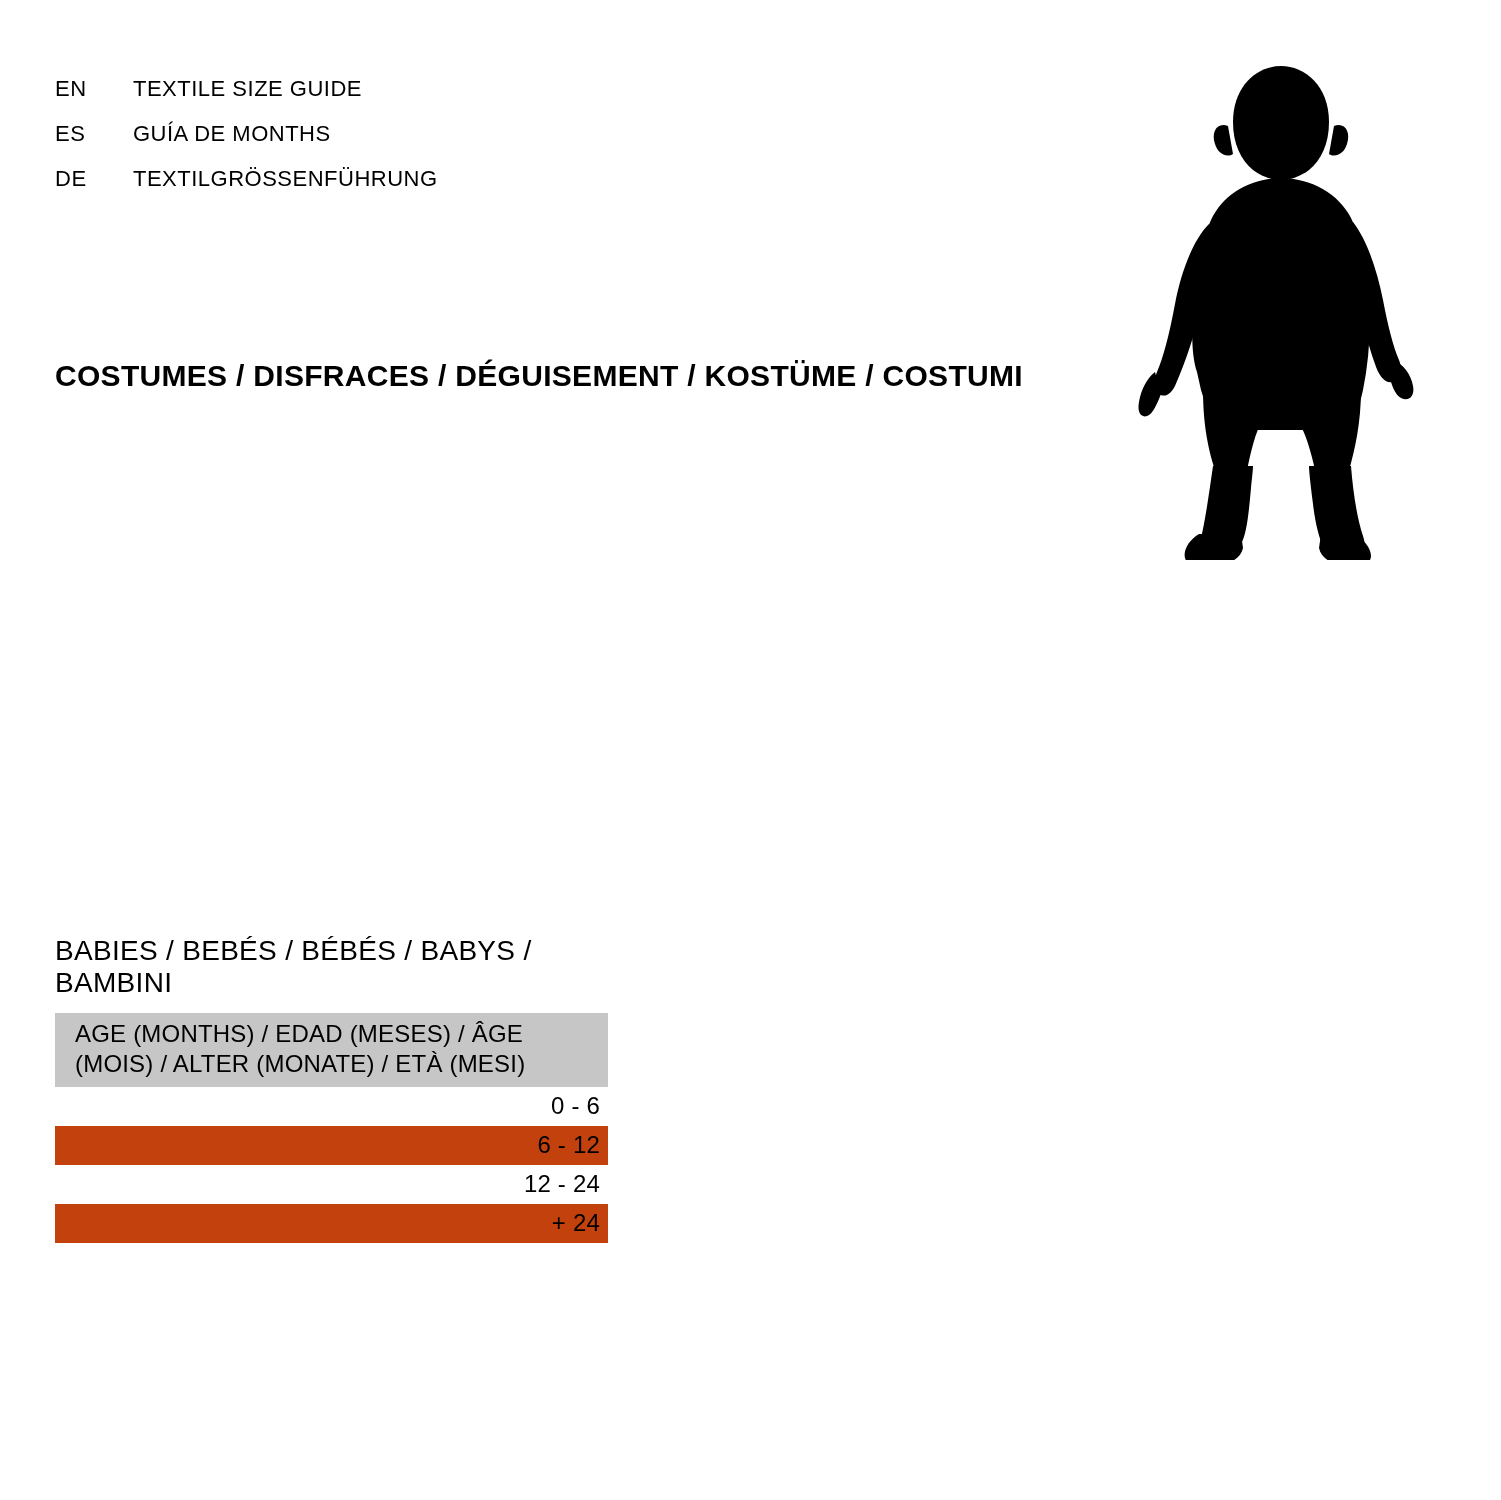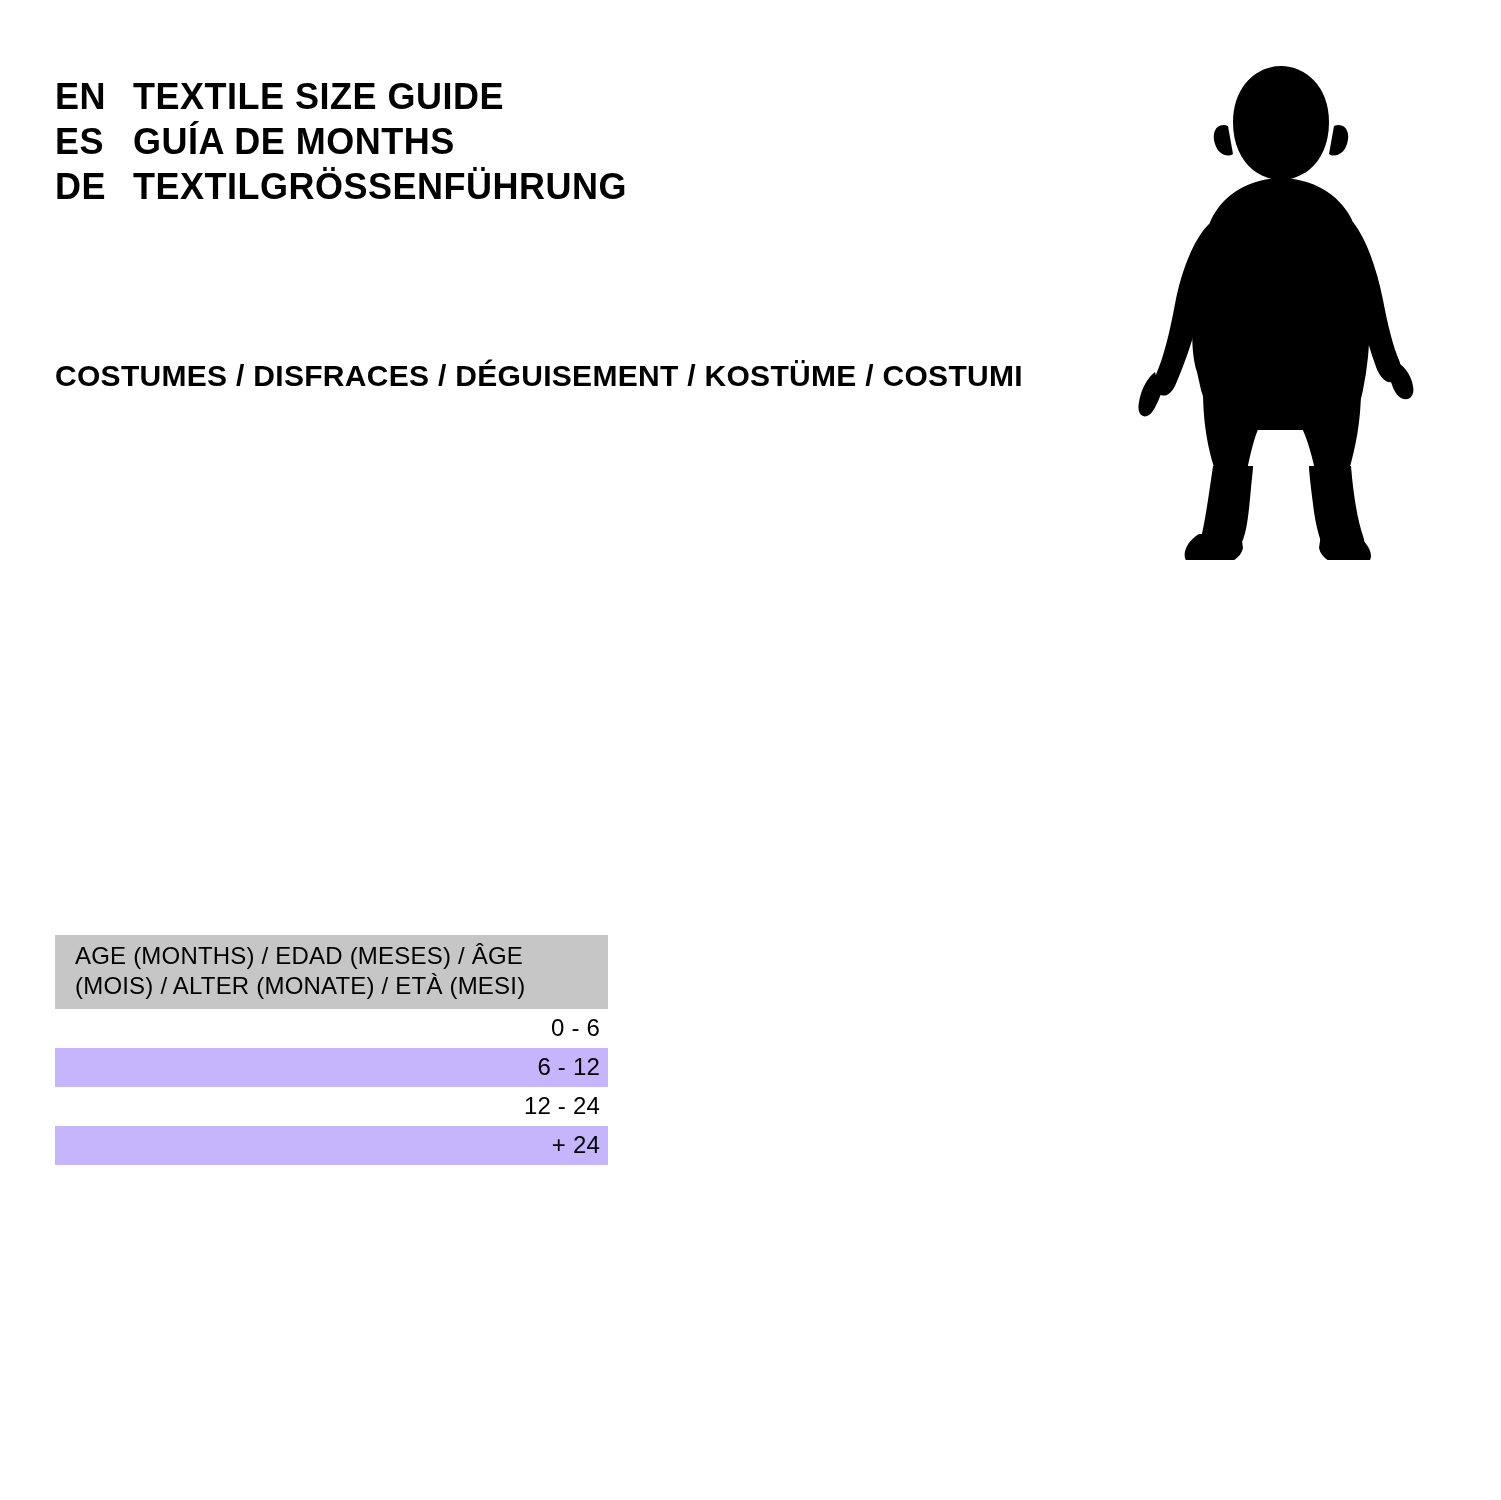--- a/index.html
+++ b/index.html
@@ -20,23 +20,22 @@
   #lang-block {
     position: absolute;
     left: 55px;
     top: 76px;
     width: 900px;
   }
   .lang-row {
     display: flex;
     align-items: baseline;
     height: 45px;
-    font-size: 36px;
+    font-size: 22px;
     letter-spacing: 0.5px;
-    font-weight: bold;
   }
   .lang-code {
     width: 78px;
     flex: 0 0 78px;
   }
   .lang-text {
     flex: 1 1 auto;
   }
 
   
@@ -88,21 +87,21 @@
   table.size-table td {
     font-size: 24px;
     text-align: right;
     padding: 5px 8px 6px 8px;
     letter-spacing: 0.2px;
   }
   table.size-table tr.odd td {
     background: #ffffff;
   }
   table.size-table tr.even td {
-    background: #c4b5fd;
+    background: #c2410c;
   }
 </style>
 </head>
 <body>
 
 <div id="lang-block">
   <div class="lang-row">
     <span class="lang-code">EN</span>
     <span class="lang-text">TEXTILE SIZE GUIDE</span>
   </div>
@@ -159,20 +158,21 @@
 
       <path d="M94 474 C84 480 78 490 80 498 C82 506 94 508 110 506
                C126 504 136 498 138 488 L136 474 Z"></path>
       <path d="M248 474 C258 478 266 488 266 496 C266 504 256 508 240 506
                C226 504 216 498 214 488 L216 474 Z"></path>
     </g>
   </svg>
 </div>
 
 <div id="babies-section">
+  <div id="babies-title">BABIES / BEBÉS / BÉBÉS / BABYS / BAMBINI</div>
   <table class="size-table">
     <thead>
       <tr>
         <th>AGE (MONTHS) / EDAD (MESES) / ÂGE (MOIS) / ALTER (MONATE) / ETÀ (MESI)</th>
       </tr>
     </thead>
     <tbody>
       <tr class="odd">
         <td>0 - 6</td>
       </tr>

